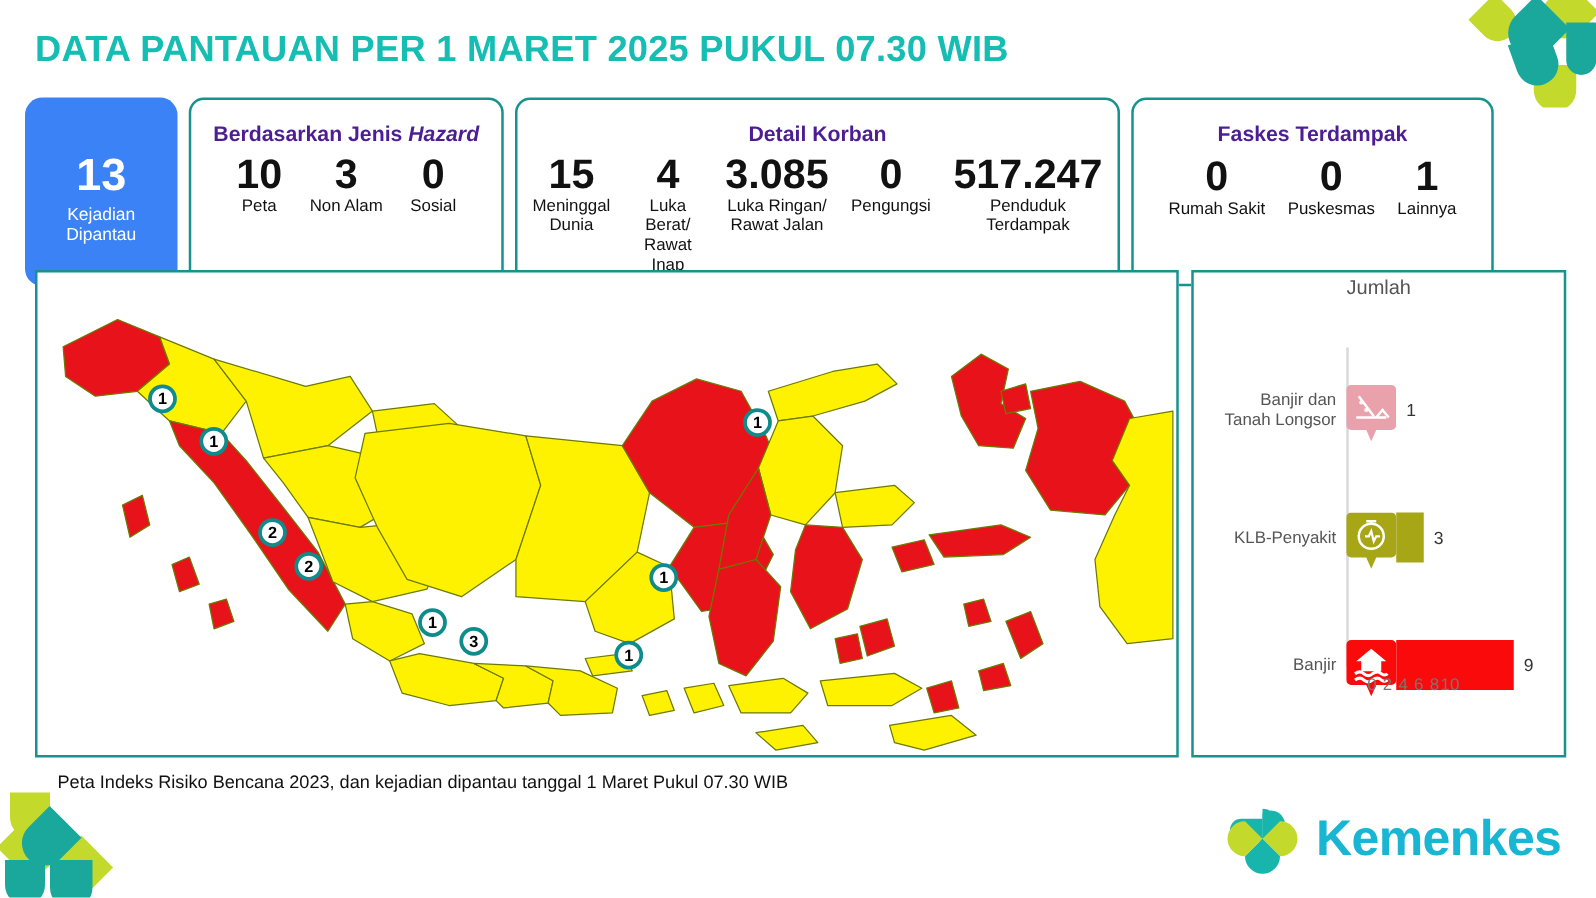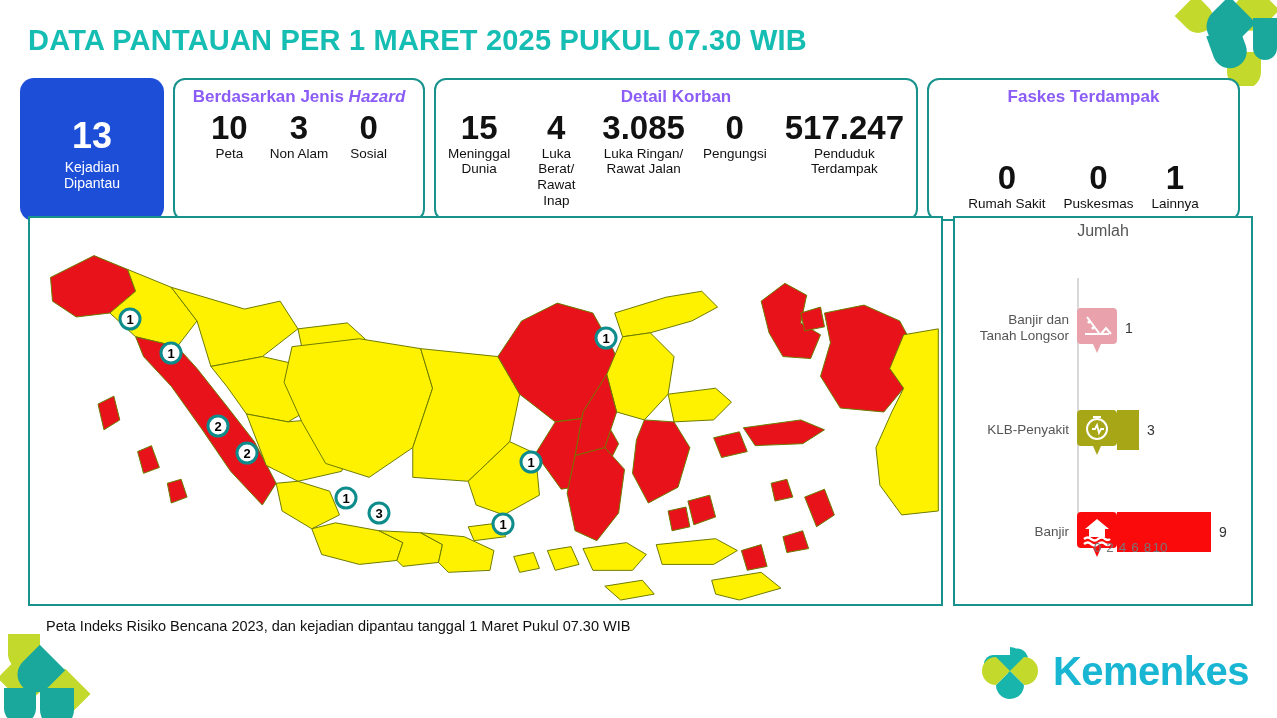--- a/index.html
+++ b/index.html
@@ -17,44 +17,44 @@
   .title{
     position:absolute;left:28px;top:24px;
     font-size:29px;font-weight:bold;color:#15BDB3;
     letter-spacing:.2px;white-space:nowrap;
   }
 
   
   .stat-row{position:absolute;left:20px;top:78px;display:flex;align-items:stretch;gap:9px;}
 
   .box-total{
-    width:144px;background:#1d4ed8;border-radius:14px;
+    width:122px;background:#3b82f6;border-radius:14px;
     color:#fff;display:flex;flex-direction:column;
     align-items:center;justify-content:center;padding:20px 0 10px;
   }
   .box-total .num{font-size:36px;font-weight:bold;line-height:1;margin-bottom:5px;}
   .box-total .lbl{font-size:14px;line-height:1.18;text-align:center;}
 
   .panel{
     border:2.5px solid #17928C;border-radius:12px;background:#fff;
     display:flex;flex-direction:column;align-items:center;
     padding:6px 12px 8px;box-sizing:border-box;
   }
-  .panel-title{font-size:17px;font-weight:bold;color:#8b5cf6;margin:1px 0 2px;}
+  .panel-title{font-size:17px;font-weight:bold;color:#4c1d95;margin:12px 0 2px;}
   .panel-title i{font-style:italic;}
   .metrics{display:flex;align-items:flex-start;justify-content:center;flex:1;}
   .metric{display:flex;flex-direction:column;align-items:center;justify-content:flex-start;}
   .metric .num{font-size:33px;font-weight:bold;color:#111;line-height:1.02;}
   .metric .lbl{font-size:13.5px;color:#111;text-align:center;line-height:1.16;margin-top:1px;}
 
   #panel-hazard{width:252px;}
   #panel-hazard .metrics{gap:22px;margin-top:2px;}
   #panel-korban{width:484px;}
   #panel-korban .metrics{gap:18px;margin-top:2px;}
-  #panel-faskes{width:313px;gap:48px;}
+  #panel-faskes{width:290px;}
   #panel-faskes .metrics{gap:18px;margin-top:4px;}
 
   
   .map-panel{
     position:absolute;left:28px;top:216px;width:915px;height:390px;
     border:2.5px solid #17928C;background:#fff;box-sizing:border-box;overflow:hidden;
   }
   .map-svg{position:absolute;left:0;top:0;width:100%;height:100%;}
   .marker{position:absolute;width:23px;height:23px;border-radius:50%;
     background:#ffffff;border:3px solid #0E8B8B;color:#000;

